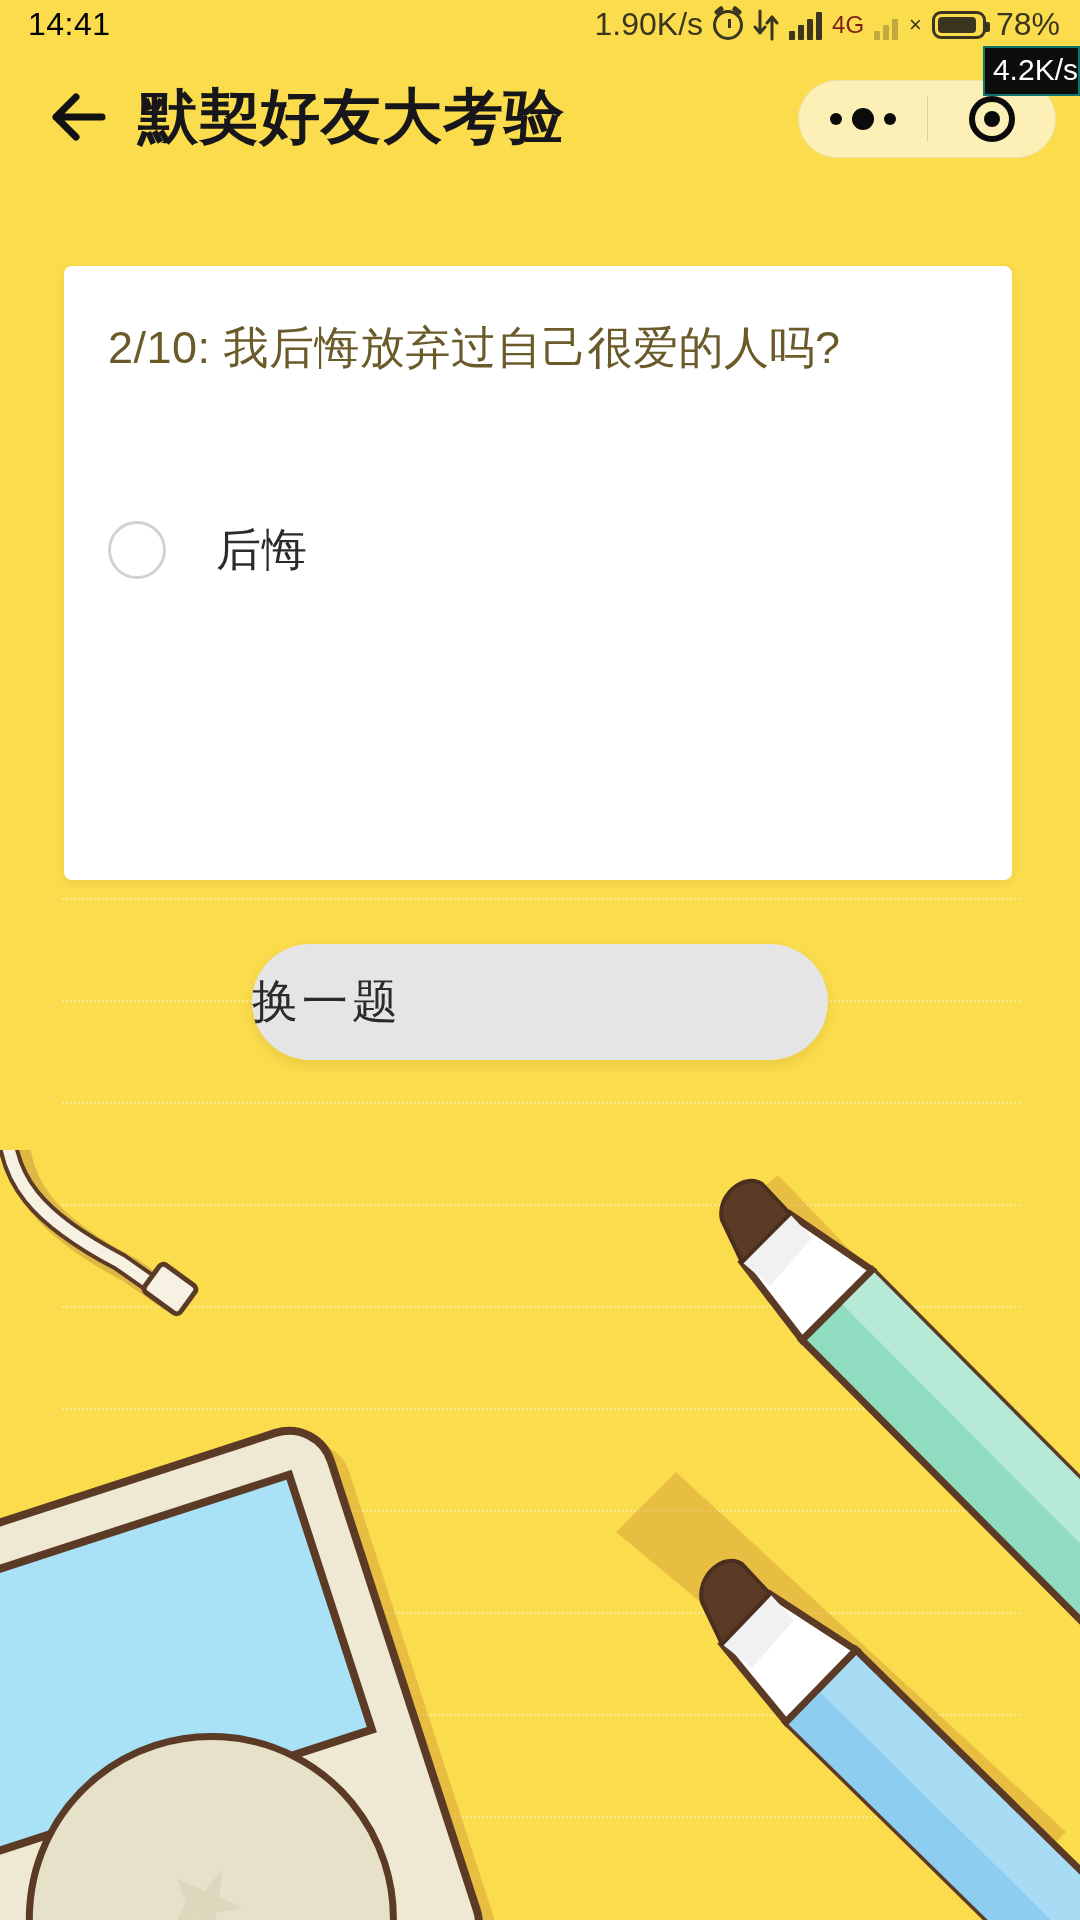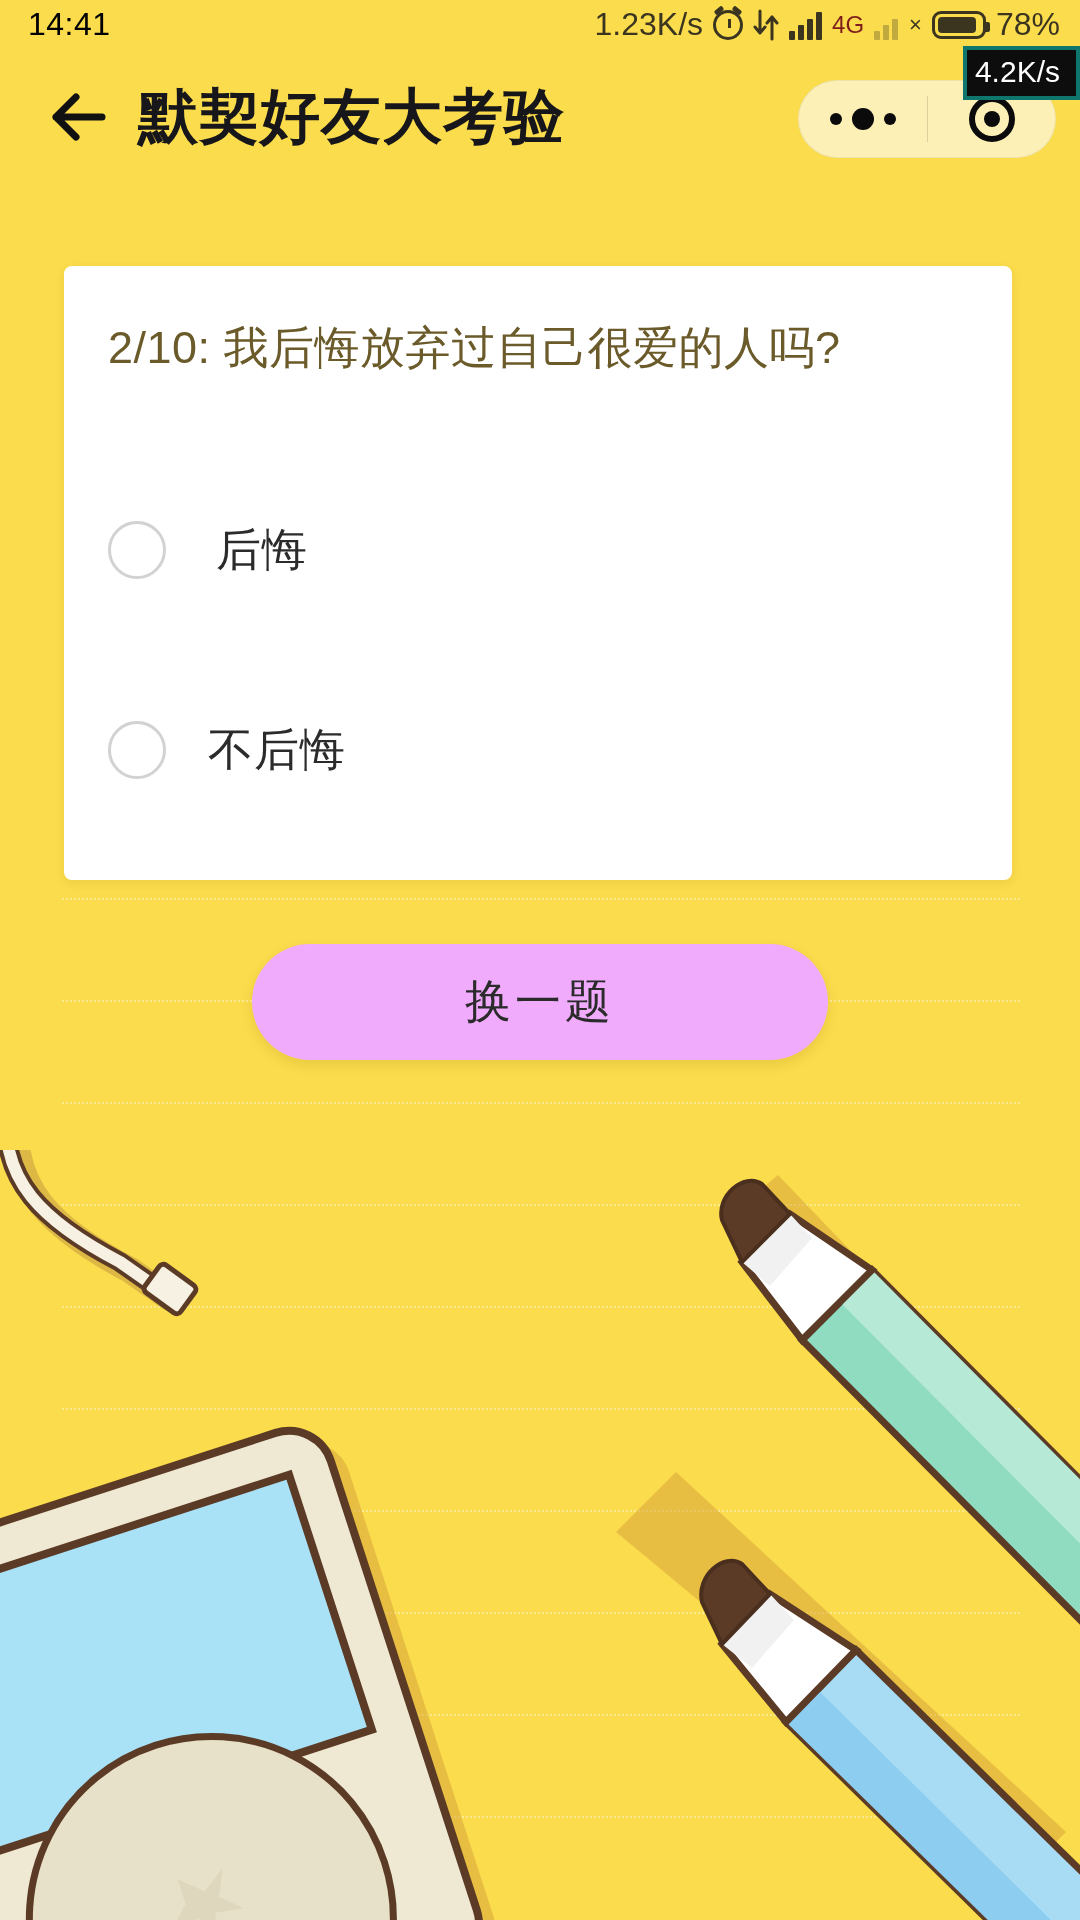--- a/index.html
+++ b/index.html
@@ -71,22 +71,22 @@
   .batt:after {
     content:""; position:absolute; right:-7px; top:8px;
     width:5px; height:10px; background:#3b3520; border-radius:0 2px 2px 0;
   }
   .batt i { display:block; height:16px; width:38px; margin-left:3px; background:#3b3520; border-radius:4px; }
 
   
   .speed-badge {
     position:absolute; right:0px; top:46px; z-index:40;
     background:#0d0d0d; color:#ffffff;
-    font-size:30px; line-height:1; padding:7px 16px 9px 8px;
-    border:4px solid #0f766e; letter-spacing:0px;
+    font-size:30px; line-height:1; padding:7px 0 9px 8px;
+    border:2px solid #0f766e; letter-spacing:0px;
     font-family:"Liberation Sans",sans-serif;
   }
 
   
   .navbar {
     position:absolute; left:0; top:60px; width:1080px; height:110px; z-index:15;
   }
   .back-arrow {
     position:absolute; left:48px; top:28px; width:62px; height:58px; cursor:pointer;
   }
@@ -134,22 +134,22 @@
     border:3px solid #d2d2d2; background:#fff; flex:none;
   }
   .opt-label {
     margin-left:42px; font-size:45px; color:#2b2b2b; line-height:58px;
     letter-spacing:1px;
   }
 
   
   .change-btn {
     position:absolute; left:252px; top:944px; width:576px; height:116px;
-    background:#f0abfc; border-radius:58px; z-index:10;
-    display:flex; align-items:center; justify-content:center; cursor:pointer;
+    background:#e5e5e5; border-radius:58px; z-index:10;
+    display:flex; align-items:center; cursor:pointer;
     box-shadow:0 5px 12px rgba(150,110,20,0.16);
   }
   .change-btn span {
     font-size:46px; color:#2b2b2b; letter-spacing:4px;
   }
 
   
   .illus { position:absolute; left:0; top:1150px; width:1080px; height:770px; z-index:5; pointer-events:none; }
 </style>
 </head>
@@ -218,21 +218,21 @@
     <path d="M786 572 L 856 500 L 770 444 L 722 494 Z" fill="#FFFFFF" stroke="#5C3B26" stroke-width="7"></path>
     <path d="M722 494 L 770 444 L 794 470 L 752 518 Z" fill="#F1F1F1" stroke="none"></path>
 
     <path d="M722 494 L 770 444 L 742 414 C 724 402, 696 426, 702 452 Z" fill="#5C3B26" stroke="#4A2E1E" stroke-width="4"></path>
   </g>
 </svg>
 
 <div class="statusbar">
   <div class="sb-time">14:41</div>
   <div class="sb-right">
-    <div class="sb-speed">1.23K/s</div>
+    <div class="sb-speed">1.90K/s</div>
 
     <span class="ic ic-alarm">
         <i></i>
       </span>
 
     <svg class="ic-updown" viewBox="0 0 26 32">
       <path d="M7 2 L7 24 M7 24 L2 18 M7 24 L12 18" stroke="#3b3520" stroke-width="3" fill="none" stroke-linecap="round"></path>
       <path d="M19 30 L19 8 M19 8 L14 14 M19 8 L24 14" stroke="#3b3520" stroke-width="3" fill="none" stroke-linecap="round"></path>
     </svg>
 
@@ -283,21 +283,17 @@
 </div>
 
 <div class="card">
   <div class="q-text">2/10: 我后悔放弃过自己很爱的人吗?</div>
 
   <div class="opt opt-1">
     <div class="radio"></div>
     <div class="opt-label">后悔</div>
   </div>
 
-  <div class="opt opt-2">
-    <div class="radio"></div>
-    <div class="opt-label">不后悔</div>
-  </div>
 </div>
 
 <div class="change-btn">
   <span>换一题</span>
 </div>
 
 </body></html>

